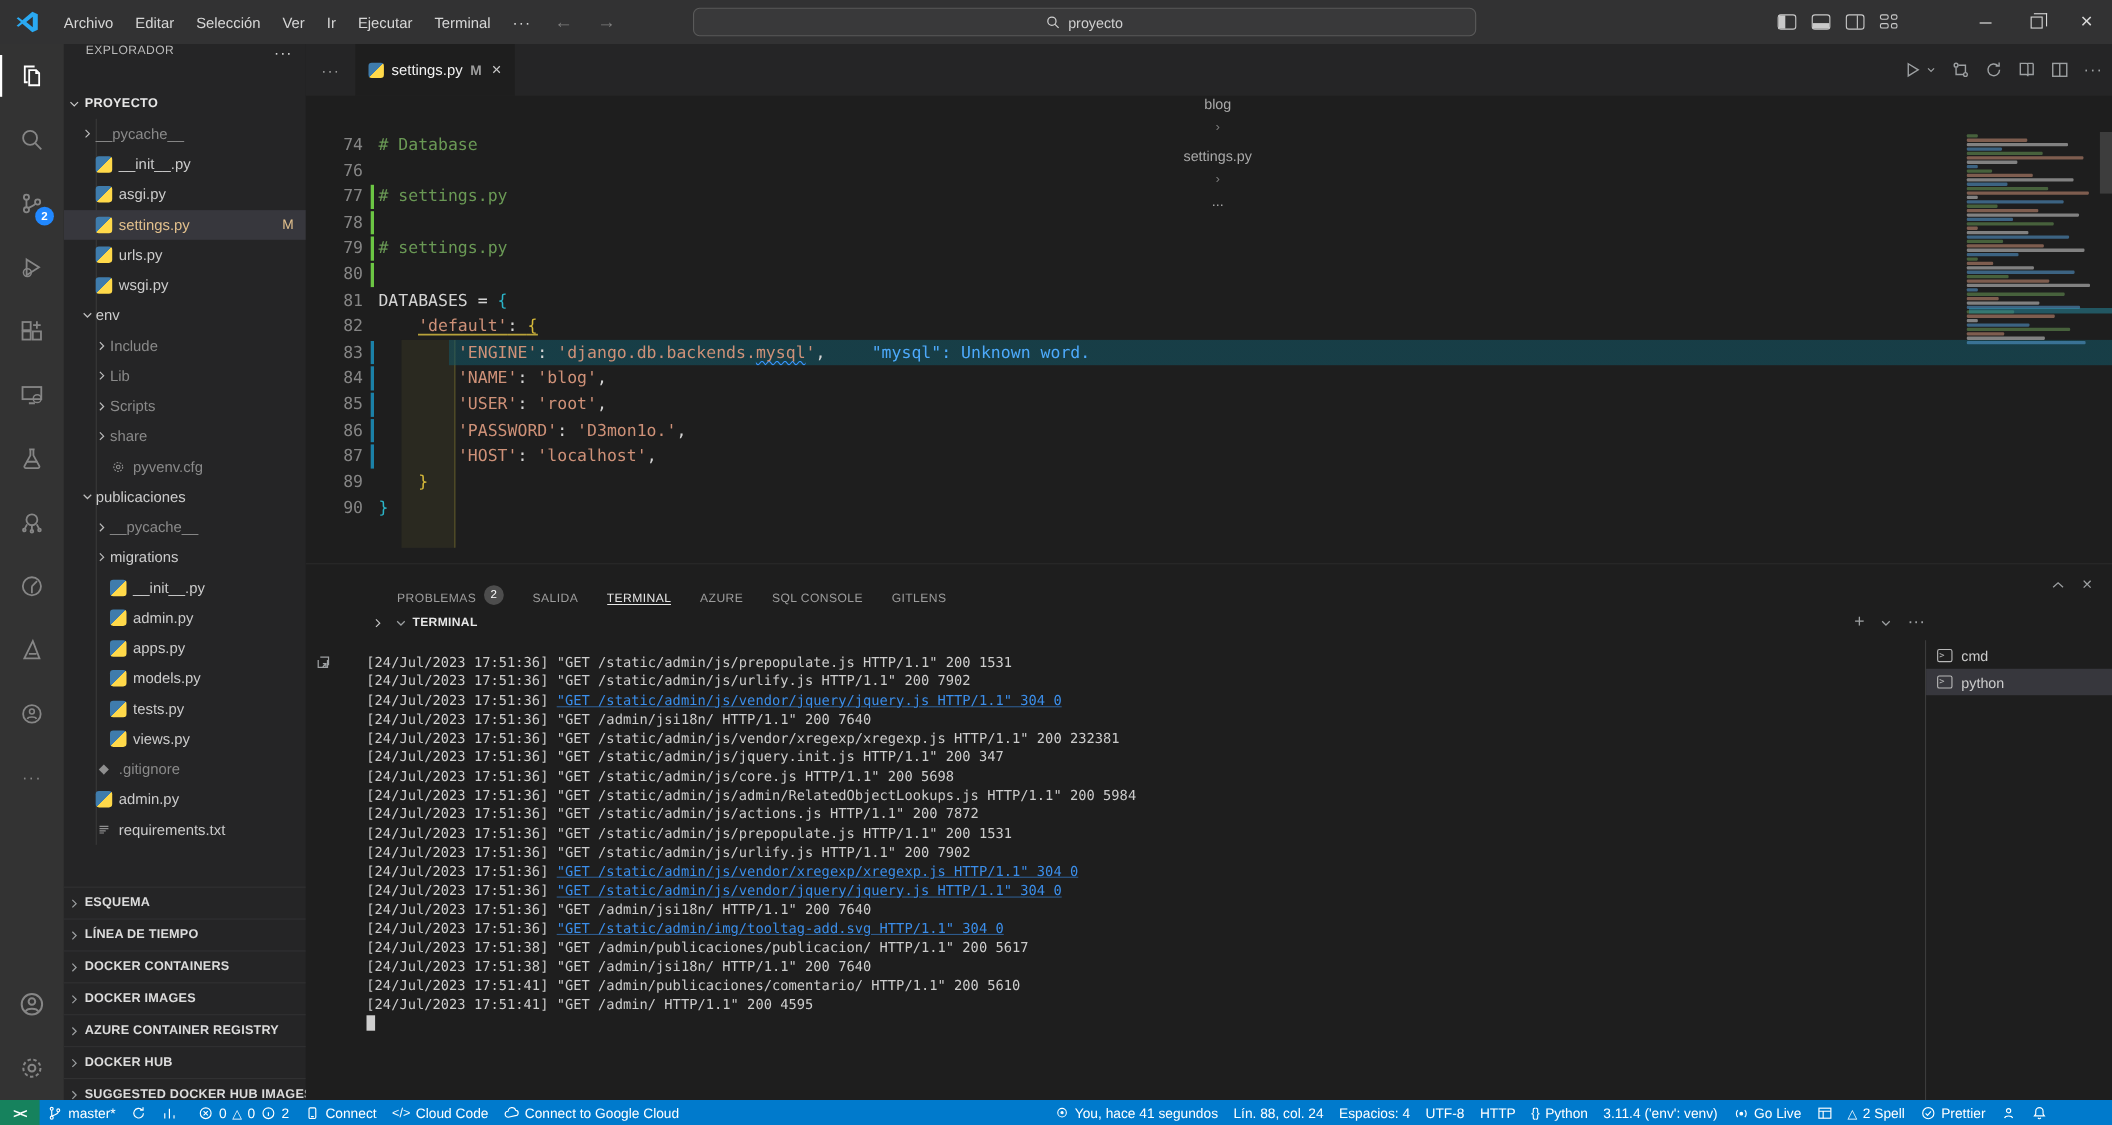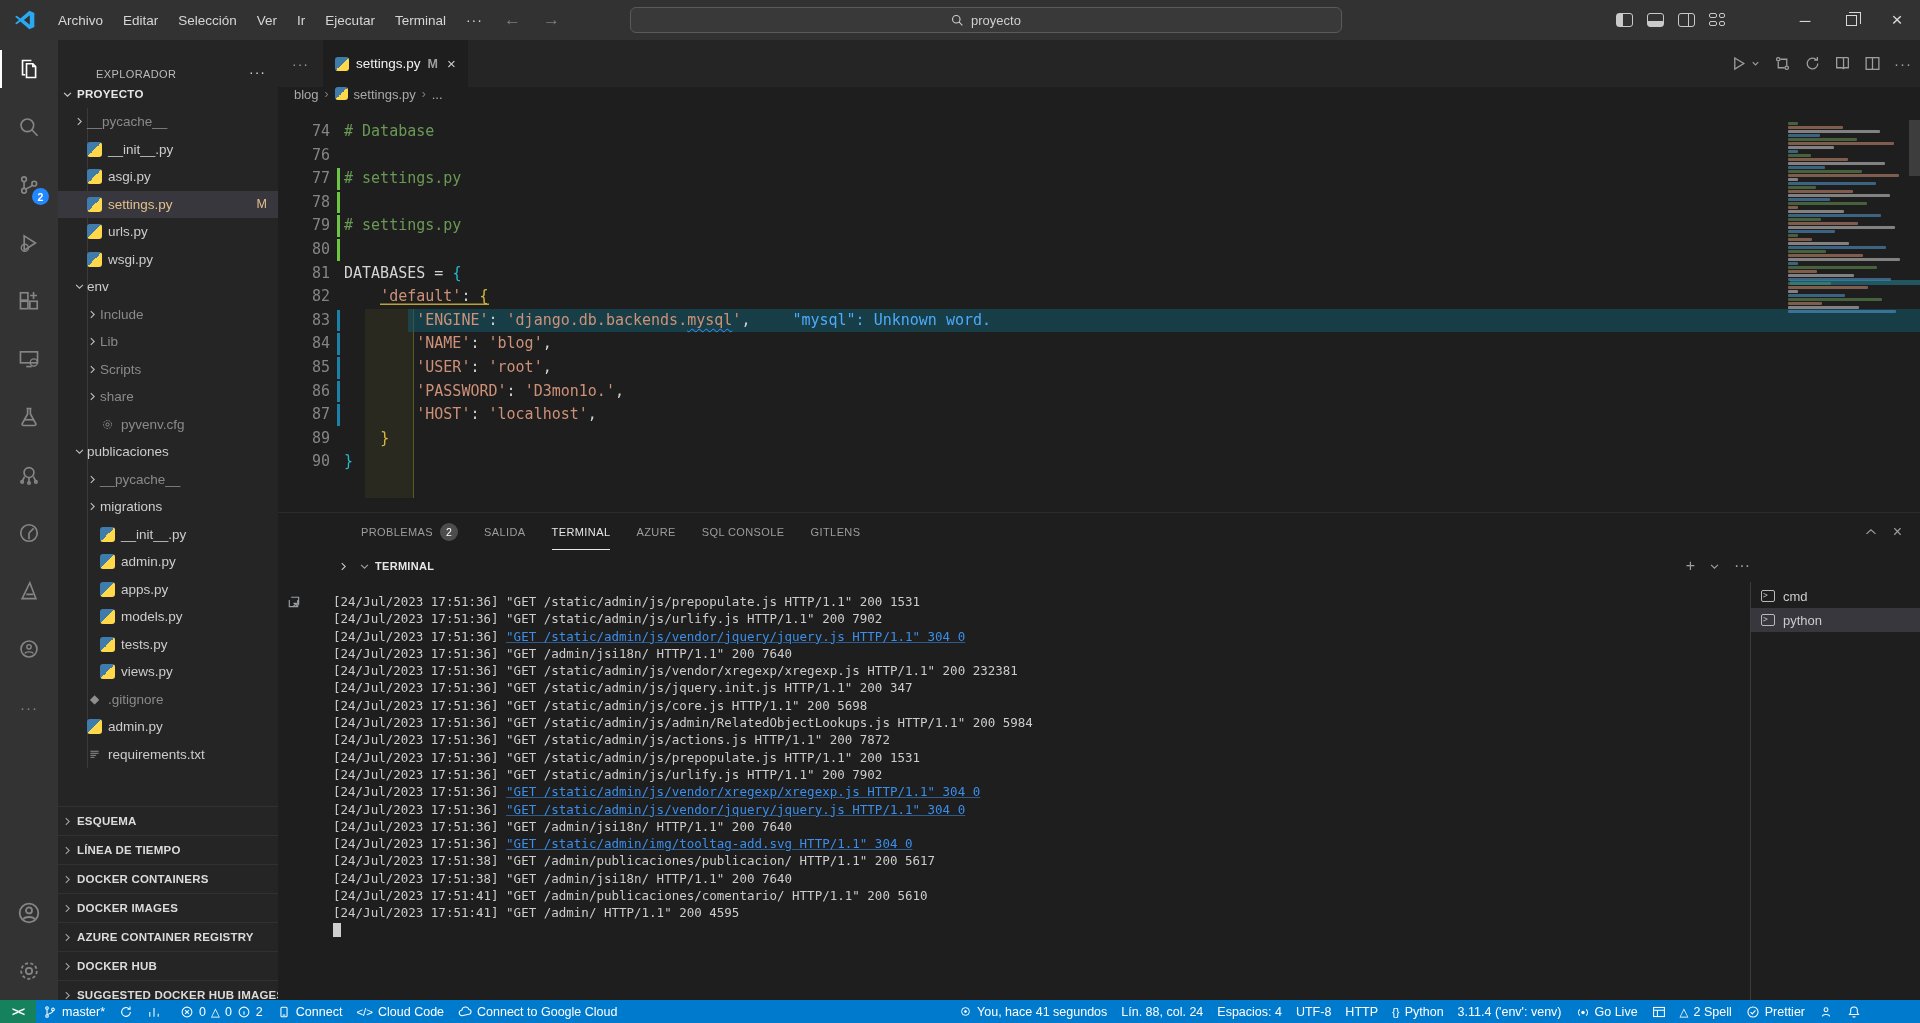--- a/index.html
+++ b/index.html
@@ -34,21 +34,21 @@
   #activitybar { position:absolute; left:0; top:40px; bottom:23px; width:58px; background:#333333; z-index:20; }
   .act { width:58px; height:58px; display:flex; align-items:center; justify-content:center; position:relative; color:#868686; }
   .act.active { color:#ffffff; }
   .act.active::before { content:""; position:absolute; left:0; top:10px; bottom:10px; width:2px; background:#ffffff; }
   .act .badge { position:absolute; right:9px; bottom:9px; min-width:17px; height:17px; border-radius:50%;
     background:#2188ff; color:#fff; font-size:10.5px; display:flex; align-items:center; justify-content:center; font-weight:bold; }
   #activity-bottom { position:absolute; bottom:0; left:0; }
 
   
   #sidebar { position:absolute; left:58px; top:40px; bottom:23px; width:220px; background:#252526; overflow:hidden; z-index:10; }
-  #sidebar-title { height:40px; display:flex; align-items:flex-end; padding:0 12px 0 38px; font-size:11px; color:#bbbbbb; letter-spacing:.4px; }
+  #sidebar-title { height:40px; display:flex; align-items:flex-start; padding:0 12px 0 20px; font-size:11px; color:#bbbbbb; letter-spacing:.4px; }
   #sidebar-title .sp { flex:1; }
   #project-row { height:28px; display:flex; align-items:center; gap:4px; padding-left:4px; font-size:11.5px; font-weight:bold; color:#e7e7e7; letter-spacing:.3px; }
   #tree { position:relative; }
   #tree .guide { position:absolute; left:29px; top:0; bottom:0; width:1px; background:#3a3a3a; }
   .titem { height:27.5px; display:flex; align-items:center; font-size:13.5px; color:#cccccc; position:relative; }
   .titem.muted { color:#8a8a8a; }
   .titem.selected { background:#37373d; color:#e2c08d; }
   .titem .chev { width:16px; text-align:center; color:#bdbdbd; flex:none; }
   .titem .ficon { width:15px; height:15px; margin-right:6px; flex:none; }
   .pyico { width:14px; height:14px; border-radius:3px; background:linear-gradient(135deg,#3f7cac 0 50%,#ffd94a 50% 100%); }
@@ -59,21 +59,21 @@
     font-size:11.5px; font-weight:bold; color:#dcdcdc; letter-spacing:.2px; white-space:nowrap; overflow:hidden; }
 
   
   #editorzone { position:absolute; left:278px; top:40px; right:0; bottom:23px; background:#1e1e1e; }
   #tabbar { height:47px; background:#252526; display:flex; align-items:stretch; position:relative; }
   #tabbar-more { align-self:center; color:#9a9a9a; font-size:14px; letter-spacing:1px; margin:0 14px 0 14px; }
   #tab-active { background:#1e1e1e; display:flex; align-items:center; gap:7px; padding:0 12px; font-size:13.5px; color:#f2f2f2; }
   #tab-active .tmod { color:#9d9d9d; font-weight:bold; font-size:12.5px; }
   #tab-active .tclose { color:#cccccc; font-size:15px; margin-left:2px; }
   #editor-actions { position:absolute; right:8px; top:0; height:47px; display:flex; align-items:center; gap:13px; color:#c5c5c5; }
-  #breadcrumbs { height:33px; display:flex; gap:6px; padding-left:16px; font-size:13px; color:#a9a9a9; }
+  #breadcrumbs { height:33px; display:flex; align-items:center; gap:6px; padding-left:16px; font-size:13px; color:#a9a9a9;flex-direction:column; }
   #breadcrumbs .bsep { color:#7d7d7d; font-size:12px; }
 
   
   #codewrap { position:relative; height:392px; overflow:hidden;
     font-family:"DejaVu Sans Mono","Liberation Mono",monospace; font-size:15px; }
   #codelines { position:absolute; left:0; top:0; right:0; }
   .cline { position:relative; height:23.6px; line-height:23.6px; white-space:pre; }
   .cline .ln { position:absolute; left:0; width:52px; text-align:right; color:#858585; }
   .cline.cur .ln { color:#c6c6c6; }
   .cline .gbar { position:absolute; left:59px; top:1px; bottom:1px; width:3px; }
@@ -95,21 +95,21 @@
   #indent-band { position:absolute; left:87px; width:49px; background:rgba(190,175,60,.08);
     border-right:1px solid rgba(190,175,60,.35); pointer-events:none; }
   #minimap { position:absolute; right:14px; top:2px; width:118px; }
   #minimap .mrow { height:3px; margin-bottom:1px; border-radius:1px; }
   #minimap-hl { position:absolute; right:0; width:130px; height:5px; background:rgba(38,143,166,.5); }
   #vscroll { position:absolute; right:0; top:0; width:11px; height:56px; background:rgba(121,121,121,.35); }
 
   
   #panel { position:absolute; left:0; right:0; bottom:0; height:488px; background:#1e1e1e; border-top:1px solid #2b2b2b; }
   #ptabs { height:37px; display:flex; align-items:center; padding-left:70px; position:relative; }
-  .ptab { font-size:11px; letter-spacing:.4px; color:#9d9d9d; margin:0 13px; height:100%; display:flex; align-items:center; gap:7px; }
+  .ptab { font-size:11px; letter-spacing:.4px; color:#9d9d9d; margin:0 13px; height:100%; display:flex; align-items:flex-end; gap:7px; }
   .ptab.active { color:#e7e7e7; box-shadow:inset 0 -1px 0 #e7e7e7; }
   .ptab .pbadge { background:#4d4d4d; color:#ffffff; border-radius:9px; min-width:18px; height:18px;
     display:flex; align-items:center; justify-content:center; font-size:10.5px; }
   #ptab-actions { position:absolute; right:18px; display:flex; gap:16px; color:#c5c5c5; }
   #pheader { height:32px; display:flex; align-items:center; position:relative; }
   #pheader .hchev { margin-left:60px; color:#c5c5c5; }
   #pheader .hlabel { margin-left:10px; display:flex; align-items:center; gap:5px; font-size:11px; font-weight:bold; color:#e7e7e7; letter-spacing:.3px; }
   #pheader-actions { position:absolute; right:170px; display:flex; gap:14px; color:#c5c5c5; }
   #pcontent { position:relative; height:419px; display:flex; }
   #term-gutter { width:55px; flex:none; position:relative; }

